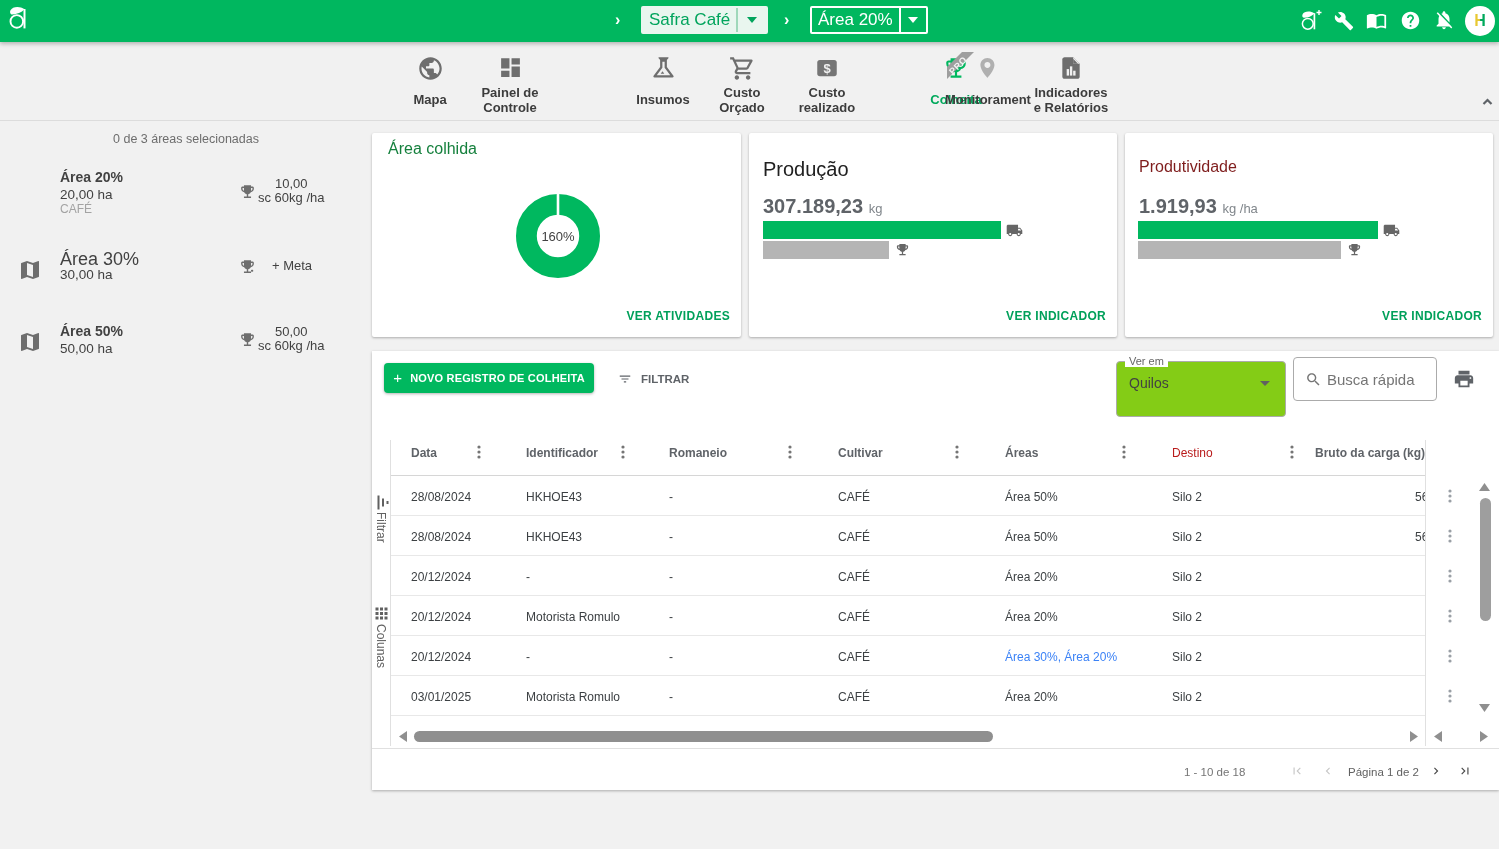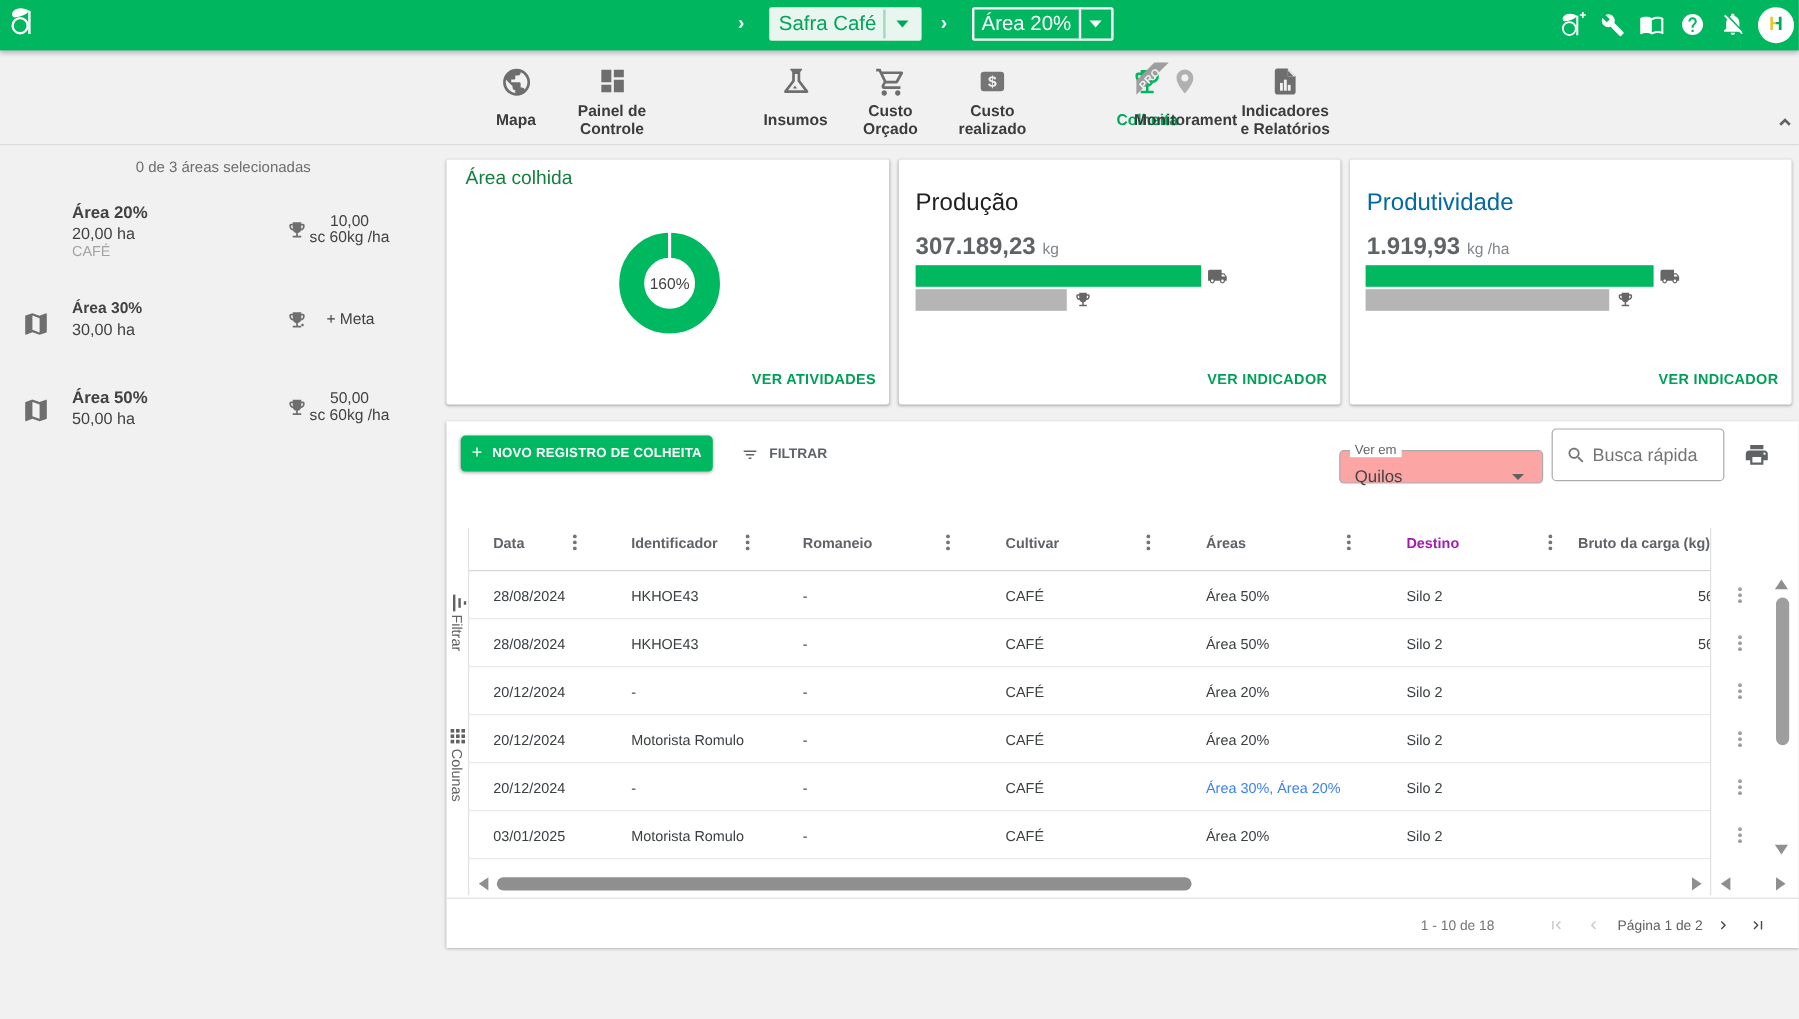--- a/index.html
+++ b/index.html
@@ -138,21 +138,21 @@
   <div class="abs" style="left:60px;top:81px;font-size:12px;color:#a3a3a3">CAFÉ</div>
   <div class="abs" style="left:239px;top:56px;display:flex;align-items:center">
     <svg width="17" height="17" viewBox="0 0 24 24" fill="#6e6e6e">
         <path d="M19 5h-2V3H7v2H5c-1.1 0-2 .9-2 2v1c0 2.55 1.92 4.63 4.39 4.94.63 1.5 1.98 2.63 3.61 2.96V19H7v2h10v-2h-4v-3.1c1.63-.33 2.98-1.46 3.61-2.96C19.08 12.63 21 10.55 21 8V7c0-1.1-.9-2-2-2zM5 8V7h2v3.82C5.84 10.4 5 9.3 5 8zm14 0c0 1.3-.84 2.4-2 2.82V7h2v1z"></path>
       </svg>
     <div style="font-size:13px;color:#424242;text-align:center;line-height:14px;margin-left:2px;white-space:nowrap">10,00<br>sc 60kg /ha</div>
   </div>
   <svg class="abs" style="left:18px;top:137px" width="24" height="24" viewBox="0 0 24 24" fill="#6e6e6e">
       <path d="M20.5 3l-.16.03L15 5.1 9 3 3.36 4.9c-.21.07-.36.25-.36.48V20.5c0 .28.22.5.5.5l.16-.03L9 18.9l6 2.1 5.64-1.9c.21-.07.36-.25.36-.48V3.5c0-.28-.22-.5-.5-.5zM15 19l-6-2.11V5l6 2.11V19z"></path>
     </svg>
-  <div class="abs" style="left:60px;top:128px;font-weight:bold;font-size:13px;color:#424242">Área 30%</div>
+  <div class="abs" style="left:60px;top:128px;font-weight:normal;font-size:18px;color:#424242">Área 30%</div>
   <div class="abs" style="left:60px;top:146px;font-size:13.5px;color:#424242">30,00 ha</div>
   <div class="abs" style="left:239px;top:137px;display:flex;">
     <svg width="17" height="17" viewBox="0 0 24 24" fill="#6e6e6e">
         <path d="M19 5h-2V3H7v2H5c-1.1 0-2 .9-2 2v1c0 2.55 1.92 4.63 4.39 4.94.63 1.5 1.98 2.63 3.61 2.96V19H7v2h10v-2h-4v-3.1c1.63-.33 2.98-1.46 3.61-2.96C19.08 12.63 21 10.55 21 8V7c0-1.1-.9-2-2-2zM5 8V7h2v3.82C5.84 10.4 5 9.3 5 8zm14 0c0 1.3-.84 2.4-2 2.82V7h2v1z"></path>
         <path d="M17 18h3m-1.5-1.5v3" stroke="#6e6e6e" stroke-width="1.8"></path>
       </svg>
     <div style="font-size:13px;color:#424242;margin-left:16px">+ Meta</div>
   </div>
   <svg class="abs" style="left:18px;top:209px" width="24" height="24" viewBox="0 0 24 24" fill="#6e6e6e">
       <path d="M20.5 3l-.16.03L15 5.1 9 3 3.36 4.9c-.21.07-.36.25-.36.48V20.5c0 .28.22.5.5.5l.16-.03L9 18.9l6 2.1 5.64-1.9c.21-.07.36-.25.36-.48V3.5c0-.28-.22-.5-.5-.5zM15 19l-6-2.11V5l6 2.11V19z"></path>
@@ -183,39 +183,39 @@
   <svg class="abs" style="left:257px;top:90px" width="17" height="15" viewBox="0 0 24 20" fill="#666">
       <path d="M20 6h-3V2H3c-1.1 0-2 .9-2 2v11h2c0 1.66 1.34 3 3 3s3-1.34 3-3h6c0 1.66 1.34 3 3 3s3-1.34 3-3h2v-5l-3-4zM6 16.5c-.83 0-1.5-.67-1.5-1.5s.67-1.5 1.5-1.5 1.5.67 1.5 1.5-.67 1.5-1.5 1.5zm13.5-9 1.96 2.5H17V7.5h2.5zm-1.5 9c-.83 0-1.5-.67-1.5-1.5s.67-1.5 1.5-1.5 1.5.67 1.5 1.5-.67 1.5-1.5 1.5z"></path>
     </svg>
   <div class="abs" style="left:14px;top:108px;width:126px;height:18px;background:#b5b5b5"></div>
   <svg class="abs" style="left:146px;top:109px" width="15" height="15" viewBox="0 0 24 24" fill="#666">
       <path d="M19 5h-2V3H7v2H5c-1.1 0-2 .9-2 2v1c0 2.55 1.92 4.63 4.39 4.94.63 1.5 1.98 2.63 3.61 2.96V19H7v2h10v-2h-4v-3.1c1.63-.33 2.98-1.46 3.61-2.96C19.08 12.63 21 10.55 21 8V7c0-1.1-.9-2-2-2zM5 8V7h2v3.82C5.84 10.4 5 9.3 5 8zm14 0c0 1.3-.84 2.4-2 2.82V7h2v1z"></path>
     </svg>
   <div class="clink" style="right:11px;bottom:14px">VER INDICADOR</div>
 </div>
 <div class="card" style="left:1125px;top:133px;width:368px;height:204px">
-  <div class="abs" style="left:14px;top:25px;font-size:20px;color:#0369a1">Produtividade</div>
+  <div class="abs" style="left:14px;top:25px;font-size:16px;color:#7f1d1d">Produtividade</div>
   <div class="abs" style="left:14px;top:62px;font-size:20px;font-weight:bold;color:#5f6368">1.919,93 <span style="font-size:13px;font-weight:normal;color:#80868b">kg /ha</span></div>
   <div class="abs" style="left:13px;top:88px;width:240px;height:18px;background:#00b85f"></div>
   <svg class="abs" style="left:258px;top:90px" width="17" height="15" viewBox="0 0 24 20" fill="#666">
       <path d="M20 6h-3V2H3c-1.1 0-2 .9-2 2v11h2c0 1.66 1.34 3 3 3s3-1.34 3-3h6c0 1.66 1.34 3 3 3s3-1.34 3-3h2v-5l-3-4zM6 16.5c-.83 0-1.5-.67-1.5-1.5s.67-1.5 1.5-1.5 1.5.67 1.5 1.5-.67 1.5-1.5 1.5zm13.5-9 1.96 2.5H17V7.5h2.5zm-1.5 9c-.83 0-1.5-.67-1.5-1.5s.67-1.5 1.5-1.5 1.5.67 1.5 1.5-.67 1.5-1.5 1.5z"></path>
     </svg>
   <div class="abs" style="left:13px;top:108px;width:203px;height:18px;background:#b5b5b5"></div>
   <svg class="abs" style="left:222px;top:109px" width="15" height="15" viewBox="0 0 24 24" fill="#666">
       <path d="M19 5h-2V3H7v2H5c-1.1 0-2 .9-2 2v1c0 2.55 1.92 4.63 4.39 4.94.63 1.5 1.98 2.63 3.61 2.96V19H7v2h10v-2h-4v-3.1c1.63-.33 2.98-1.46 3.61-2.96C19.08 12.63 21 10.55 21 8V7c0-1.1-.9-2-2-2zM5 8V7h2v3.82C5.84 10.4 5 9.3 5 8zm14 0c0 1.3-.84 2.4-2 2.82V7h2v1z"></path>
     </svg>
   <div class="clink" style="right:11px;bottom:14px">VER INDICADOR</div>
 </div>
 
 <div class="card" style="left:372px;top:351px;width:1127px;height:439px;border-radius:0">
 <div class="abs" style="left:12px;top:12px;width:210px;height:30px;background:#00b85f;border-radius:4px;box-shadow:0 1px 3px rgba(0,0,0,.3);color:#fff;display:flex;align-items:center;justify-content:center;font-size:11px;font-weight:bold;white-space:nowrap;letter-spacing:.2px"><span style="font-size:15px;font-weight:normal;margin-right:8px;margin-top:-2px">+</span>NOVO REGISTRO DE COLHEITA</div>
 <div class="abs" style="left:246px;top:21px;display:flex;align-items:center;color:#5f6368;font-size:11.5px;font-weight:bold"><svg width="14" height="14" viewBox="0 0 24 24" fill="#5f6368" style="margin-right:9px">
         <path d="M10 18h4v-2h-4v2zM3 6v2h18V6H3zm3 7h12v-2H6v2z"></path>
       </svg>FILTRAR</div>
-<div class="abs" style="left:744px;top:24px;width:170px;height:28px;border:1px solid #ababab;border-radius:4px;box-sizing:border-box;background:#fca5a5">
+<div class="abs" style="left:744px;top:10px;width:170px;height:56px;border:1px solid #ababab;border-radius:4px;box-sizing:border-box;background:#84cc16">
 <div class="abs" style="left:8px;top:-7px;background:#fff;padding:0 4px;font-size:11px;color:#666">Ver em</div>
 <div class="abs" style="left:12px;top:13px;font-size:14px;color:#424242">Quilos</div>
 <div class="abs" style="right:15px;top:19px;width:0;height:0;border-left:5px solid transparent;border-right:5px solid transparent;border-top:5px solid #616161"></div>
     </div>
 <div class="abs" style="left:921px;top:6px;width:144px;height:44px;border:1px solid #ababab;border-radius:4px;box-sizing:border-box;background:#fff;display:flex;align-items:center">
 <svg width="17" height="17" viewBox="0 0 24 24" fill="#757575" style="margin-left:11px">
         <path d="M15.5 14h-.79l-.28-.27C15.41 12.59 16 11.11 16 9.5 16 5.91 13.09 3 9.5 3S3 5.91 3 9.5 5.91 16 9.5 16c1.61 0 3.09-.59 4.23-1.57l.27.28v.79l5 4.99L20.49 19l-4.99-5zm-6 0C7.01 14 5 11.99 5 9.5S7.01 5 9.5 5 14 7.01 14 9.5 11.99 14 9.5 14z"></path>
       </svg>
 <div style="font-size:15px;color:#757575;margin-left:5px">Busca rápida</div>
     </div>
@@ -242,21 +242,21 @@
       <rect x="9.5" y="9.5" width="3" height="3"></rect>
     </svg>
 <div class="abs" style="left:2px;top:273px;font-size:12px;color:#616161;writing-mode:vertical-rl">Colunas</div>
 <div class="abs" style="left:18px;top:89px;width:1px;height:306px;background:#e0e0e0"></div>
 <div class="abs" style="left:1053px;top:89px;width:1px;height:306px;background:#e0e0e0"></div>
 <div class="abs" style="left:39px;top:95px;font-size:12px;font-weight:bold;color:#5f6368">Data</div>
 <div class="abs" style="left:154px;top:95px;font-size:12px;font-weight:bold;color:#5f6368">Identificador</div>
 <div class="abs" style="left:297px;top:95px;font-size:12px;font-weight:bold;color:#5f6368">Romaneio</div>
 <div class="abs" style="left:466px;top:95px;font-size:12px;font-weight:bold;color:#5f6368">Cultivar</div>
 <div class="abs" style="left:633px;top:95px;font-size:12px;font-weight:bold;color:#5f6368">Áreas</div>
-<div class="abs" style="left:800px;top:95px;font-size:12px;font-weight:bold;color:#a21caf">Destino</div>
+<div class="abs" style="left:800px;top:95px;font-size:12px;font-weight:normal;color:#b91c1c">Destino</div>
 <svg class="abs" style="left:105px;top:94px" width="4" height="14" viewBox="0 0 4 14" fill="#757575">
       <circle cx="2" cy="2" r="1.6"></circle>
       <circle cx="2" cy="7" r="1.6"></circle>
       <circle cx="2" cy="12" r="1.6"></circle>
     </svg>
 <svg class="abs" style="left:249px;top:94px" width="4" height="14" viewBox="0 0 4 14" fill="#757575">
       <circle cx="2" cy="2" r="1.6"></circle>
       <circle cx="2" cy="7" r="1.6"></circle>
       <circle cx="2" cy="12" r="1.6"></circle>
     </svg>

